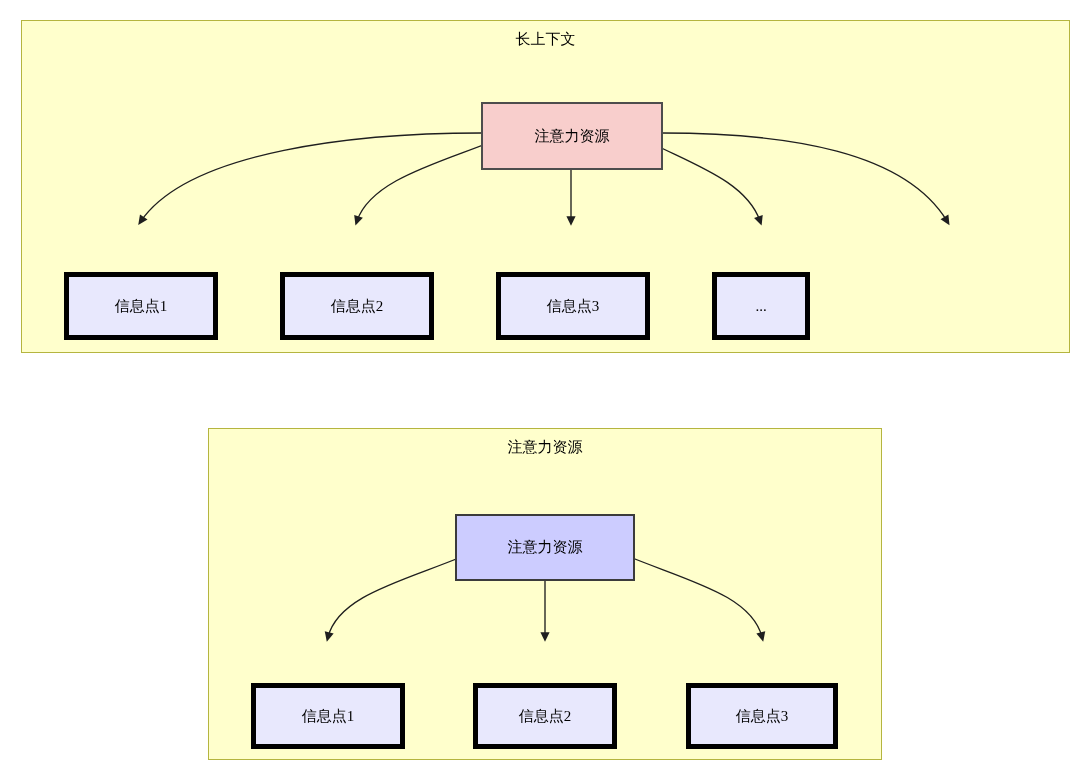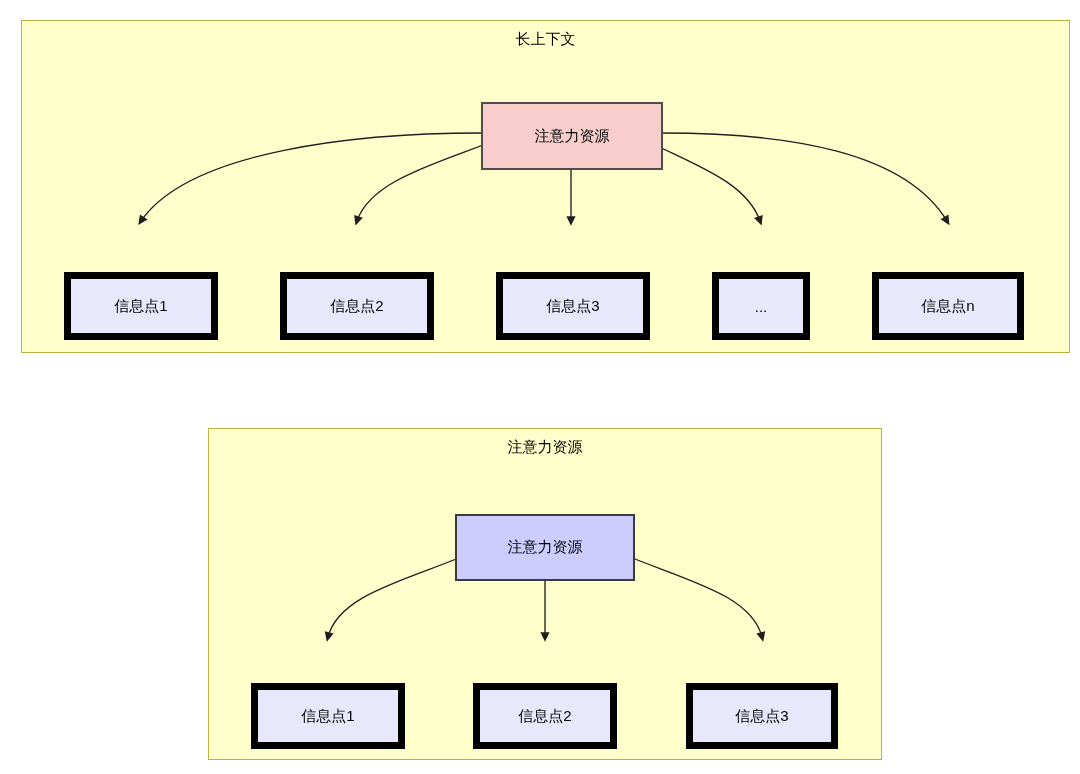--- a/index.html
+++ b/index.html
@@ -72,21 +72,22 @@
   .node-source-pink {
     background: #f8cecc;
     border: 2px solid #4d4d4d;
   }
   .node-source-blue {
     background: #ccccff;
     border: 2px solid #3b3b3b;
   }
   .node-leaf {
     background: #e8e8fd;
-    border: 7px solid #000000;
+    border: 5px solid #000000;
+    font-family: Liberation Serif, serif;
   }
 
   
   #edges {
     position: absolute;
     left: 0;
     top: 0;
     width: 1080px;
     height: 774px;
     pointer-events: none;
@@ -140,23 +141,20 @@
   </div>
 
   <div class="node node-leaf" style="left:496px; top:236px; width:154px; height:68px;">
     <span>信息点3</span>
   </div>
 
   <div class="node node-leaf" style="left:712px; top:236px; width:98px; height:68px;">
     <span>...</span>
   </div>
 
-  <div class="node node-leaf" style="left:872px; top:236px; width:152px; height:68px;">
-    <span>信息点n</span>
-  </div>
 
   <div class="node node-source-blue" style="left:455px; top:478px; width:180px; height:67px;">
     <span>注意力资源</span>
   </div>
 
   <div class="node node-leaf" style="left:251px; top:647px; width:154px; height:66px;">
     <span>信息点1</span>
   </div>
 
   <div class="node node-leaf" style="left:473px; top:647px; width:144px; height:66px;">

